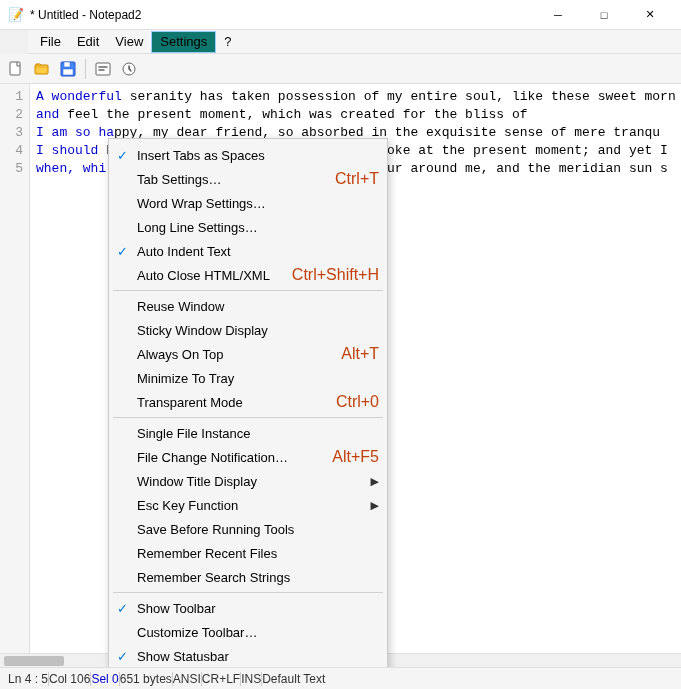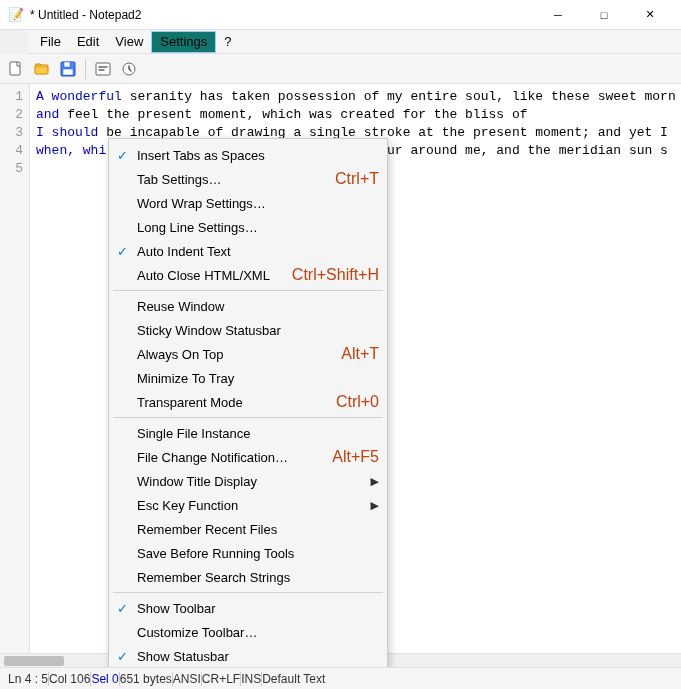--- a/index.html
+++ b/index.html
@@ -310,20 +310,23 @@
         <div class="line-num">5</div>
       </div>
       <div class="editor-text">
         <div class="editor-line">
           <span class="text-blue">A wonderful</span><span> seranity has taken possession of my entire soul, like these sweet morn</span>
         </div>
         <div class="editor-line">
           <span>  </span><span class="text-blue">and</span><span> feel the present moment, which was created for the bliss of</span>
         </div>
         <div class="editor-line">
+          <span class="text-blue">I am so ha</span><span>ppy, my dear friend, so absorbed in the exquisite sense of mere tranqu</span>
+        </div>
+        <div class="editor-line">
           <span class="text-blue">I </span><span class="text-blue">should</span><span> be incapable of drawing a single stroke at the present moment; and yet I</span>
         </div>
         <div class="editor-line">
           <span class="text-blue">when, whi</span><span>le the lovely valley teems with vapour around me, and the meridian sun s</span>
         </div>
       </div>
     </div>
 
     <div class="editor-scroll-h">
       <div class="h-thumb"></div>
@@ -360,21 +363,21 @@
           <span class="shortcut">Ctrl+Shift+H</span>
         </div>
 
         <div class="menu-separator"></div>
 
         <div class="menu-row">
           <span>Reuse Window</span>
         </div>
 
         <div class="menu-row">
-          <span>Sticky Window Statusbar</span>
+          <span>Sticky Window Display</span>
         </div>
 
         <div class="menu-row">
           <span>Always On Top</span>
           <span class="shortcut">Alt+T</span>
         </div>
 
         <div class="menu-row">
           <span>Minimize To Tray</span>
         </div>
@@ -399,25 +402,25 @@
           <span>Window Title Display</span>
           <span class="submenu-arrow">▶</span>
         </div>
 
         <div class="menu-row">
           <span>Esc Key Function</span>
           <span class="submenu-arrow">▶</span>
         </div>
 
         <div class="menu-row">
+          <span>Save Before Running Tools</span>
+        </div>
+
+        <div class="menu-row">
           <span>Remember Recent Files</span>
-        </div>
-
-        <div class="menu-row">
-          <span>Save Before Running Tools</span>
         </div>
 
         <div class="menu-row">
           <span>Remember Search Strings</span>
         </div>
 
         <div class="menu-separator"></div>
 
         <div class="menu-row">
           <span class="check-mark">✓</span>

